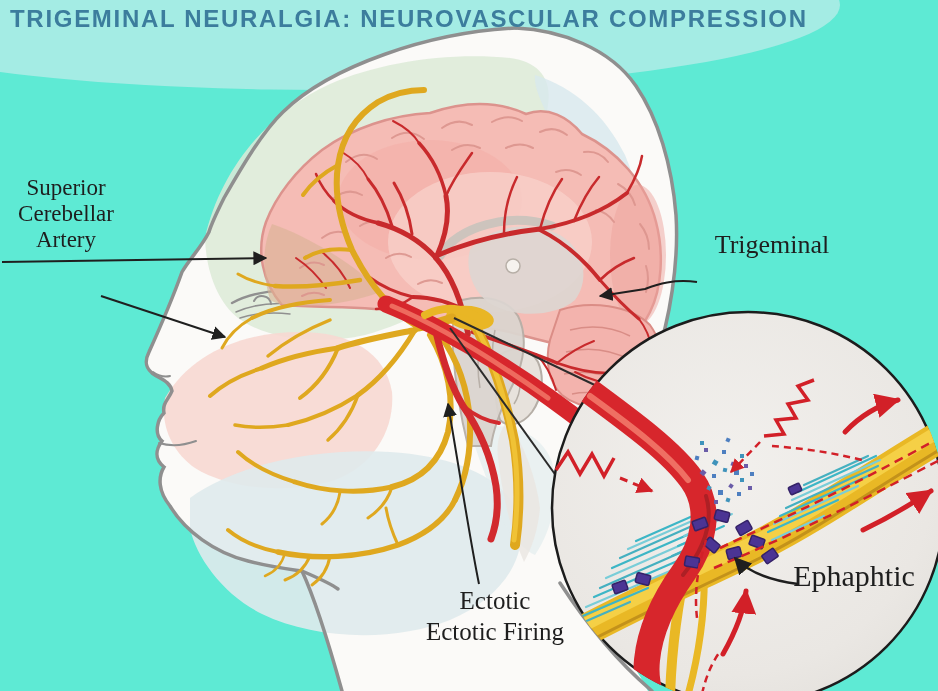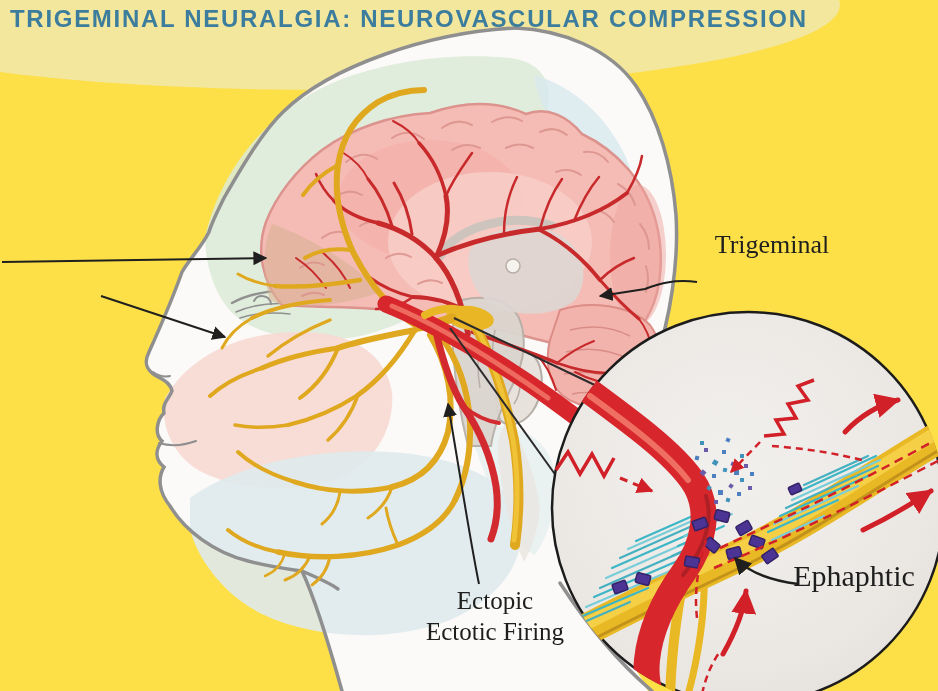--- a/index.html
+++ b/index.html
@@ -1,18 +1,18 @@
 <!DOCTYPE html>
 <html><head>
 <meta charset="utf-8">
 <style>
   html,body{margin:0;padding:0;background:#ddd;}
   .stage{
     position:relative;width:938px;height:691px;overflow:hidden;
-    background:#fde047;font-family:"Liberation Serif",serif;
+    background:#5eead4;font-family:"Liberation Serif",serif;
   }
   .art{position:absolute;left:0;top:0;}
   .title{
     position:absolute;left:10px;top:5px;white-space:nowrap;
     font-family:"Liberation Sans",sans-serif;font-size:24px;font-weight:600;
     letter-spacing:1.7px;color:#3c7d9d;
   }
   .lbl{position:absolute;color:#1e1e1e;text-align:center;line-height:1.13;}
   .lbl span{display:block;}
   #lbl-sca{left:0px;top:175px;width:132px;font-size:23px;}
@@ -329,27 +329,32 @@
   <g fill="none" stroke="#1f1f1f" stroke-width="2">
     <path marker-end="url(#m-black)" d="M2,262 L266,258"></path>
     <path marker-end="url(#m-black)" d="M101,296 L225,337"></path>
     <path marker-end="url(#m-black)" d="M697,282 C674,279 658,284 645,289 L600,296"></path>
     <path marker-end="url(#m-black)" d="M479,584 C470,540 459,468 448,404"></path>
   </g>
 </svg>
 
 <div class="title">TRIGEMINAL NEURALGIA: NEUROVASCULAR COMPRESSION</div>
 
+<div class="lbl" id="lbl-sca">
+  <span>Superior</span>
+  <span>Cerebellar</span>
+  <span>Artery</span>
+</div>
 
 <div class="lbl" id="lbl-tnr">
   <span>Trigeminal</span>
 </div>
 
 <div class="lbl" id="lbl-ect">
-  <span>Ectopic</span>
+  <span>Ectotic</span>
   <span>Ectotic Firing</span>
 </div>
 
 <div class="lbl" id="lbl-eph">
   <span>Ephaphtic</span>
 </div>
 
 </div>
 
 </body></html>

